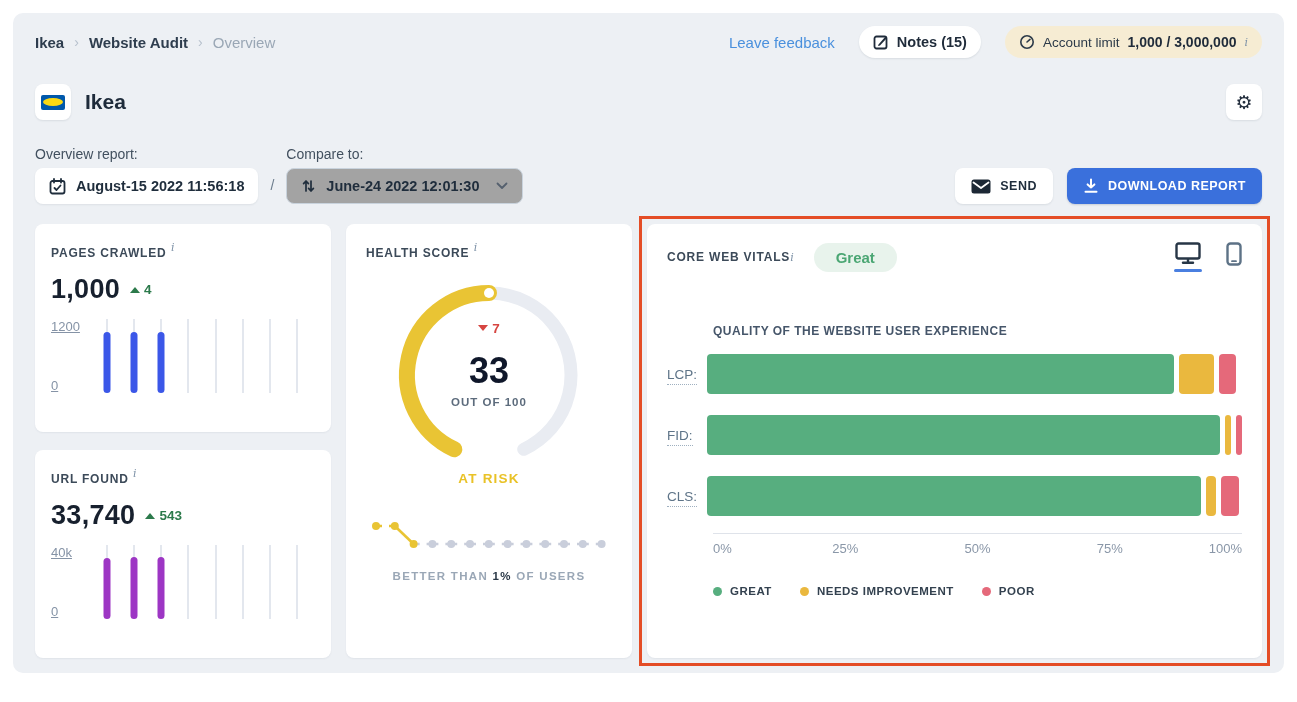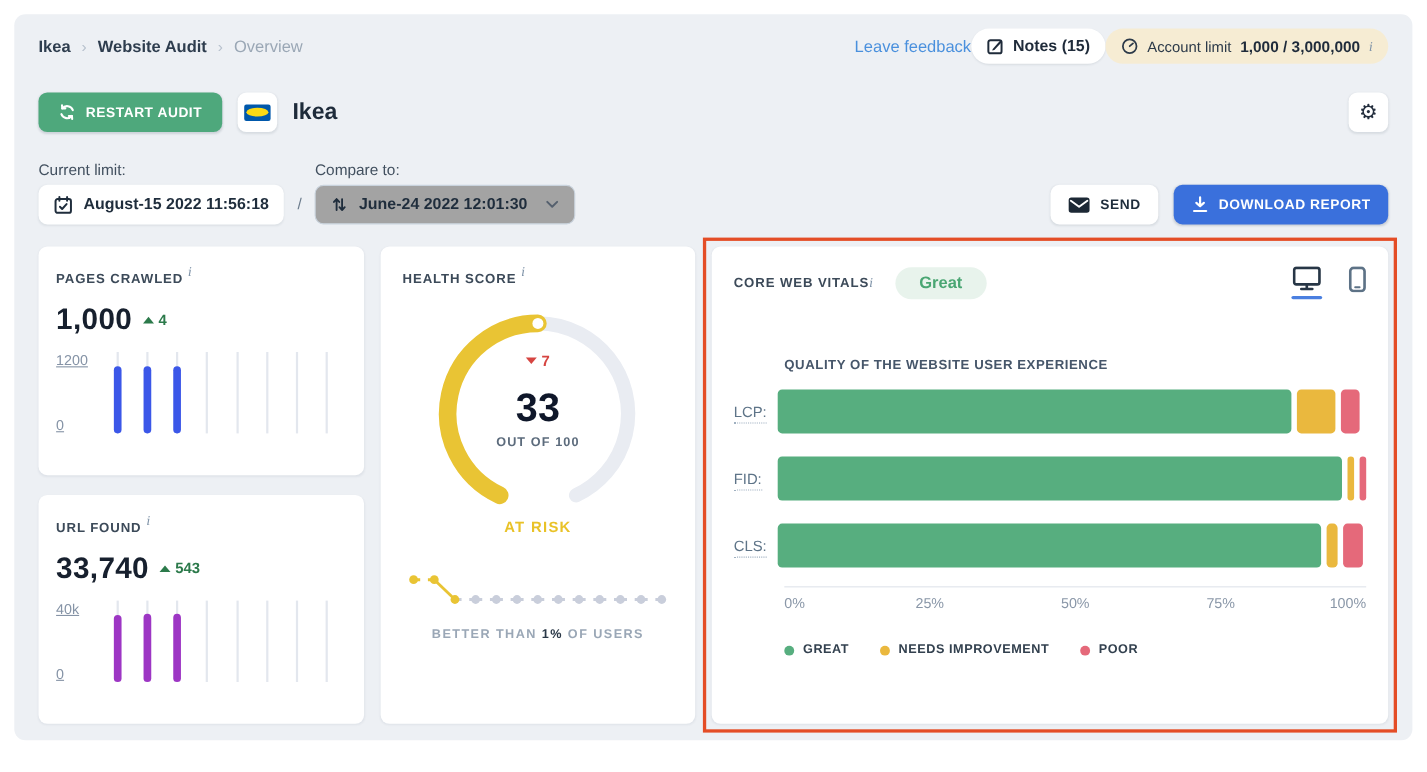--- a/index.html
+++ b/index.html
@@ -8,21 +8,21 @@
   .page { position:relative; width:1297px; height:702px; background:#fff; overflow:hidden; }
   .panel { position:absolute; left:13px; top:13px; width:1271px; height:660px;
            background:#edf0f4; border-radius:10px; padding:17px 22px; }
 
   
   .crumb-row { display:flex; align-items:center; justify-content:space-between; height:24px; }
   .crumbs { display:flex; align-items:center; gap:10px; font-size:15px; }
   .crumb { color:#2e3d4e; font-weight:600; cursor:pointer; }
   .crumb.current { color:#9aa7b5; font-weight:400; cursor:default; }
   .crumb-sep { color:#b7c1cd; font-size:14px; }
-  .topbar-right { display:flex; align-items:center; gap:0; }
+  .topbar-right { display:flex; align-items:center; gap:24px; }
   .link-feedback { color:#4a90dd; font-size:15px; cursor:pointer; }
   .pill { display:flex; align-items:center; gap:8px; border-radius:17px; height:32px; padding:0 14px; }
   .pill-notes { background:#fff; box-shadow:0 1px 2px rgba(30,45,70,.10); font-size:14.5px; font-weight:700; color:#1f2b3a; cursor:pointer; }
   .pill-account { background:#f6ecd3; font-size:13.5px; color:#2c3a49; }
   .pill-account b { font-size:14px; color:#1f2b3a; }
   .info-i { font-family:"DejaVu Serif",serif; font-style:italic; color:#7f93a8; font-size:11px;
             vertical-align:super; line-height:1; cursor:pointer; }
 
   
   .head-row { display:flex; align-items:center; gap:14px; margin-top:30px; height:36px; }
@@ -148,41 +148,32 @@
             <path d="M8 8 L11 5.4" stroke="#2c3a49" stroke-width="1.6" stroke-linecap="round"></path>
           </svg>
           <span>Account limit</span>
           <b>1,000 / 3,000,000</b>
           <span class="info-i">i</span>
         </div>
       </div>
     </div>
 
     <div class="head-row">
-      <button class="btn btn-restart">
-        <svg class="icon" width="16" height="16" viewBox="0 0 16 16">
-          <path d="M13.2 6.2 A5.6 5.6 0 0 0 3.6 4.6" fill="none" stroke="#fff" stroke-width="1.9" stroke-linecap="round"></path>
-          <path d="M3.6 4.6 L3.4 1.8 M3.6 4.6 L6.4 4.5" stroke="#fff" stroke-width="1.9" stroke-linecap="round"></path>
-          <path d="M2.8 9.8 A5.6 5.6 0 0 0 12.4 11.4" fill="none" stroke="#fff" stroke-width="1.9" stroke-linecap="round"></path>
-          <path d="M12.4 11.4 L12.6 14.2 M12.4 11.4 L9.6 11.5" stroke="#fff" stroke-width="1.9" stroke-linecap="round"></path>
-        </svg>
-        <span>RESTART AUDIT</span>
-      </button>
       <div class="favicon">
         <div class="ikea-logo"></div>
       </div>
       <span class="site-title">Ikea</span>
       <button class="gear-btn">
         <span class="gear-glyph">⚙</span>
       </button>
     </div>
 
     <div class="report-row">
       <div class="ctl-stack">
-        <span class="ctl-label">Current limit:</span>
+        <span class="ctl-label">Overview report:</span>
         <div class="ctl-pill">
           <svg class="icon" width="17" height="17" viewBox="0 0 17 17">
             <rect x="1.5" y="3" width="14" height="12.5" rx="2" fill="none" stroke="#1f2d3c" stroke-width="1.8"></rect>
             <line x1="5" y1="1" x2="5" y2="4.5" stroke="#1f2d3c" stroke-width="1.8" stroke-linecap="round"></line>
             <line x1="12" y1="1" x2="12" y2="4.5" stroke="#1f2d3c" stroke-width="1.8" stroke-linecap="round"></line>
             <path d="M5.5 10 L7.5 12 L11.5 7.5" fill="none" stroke="#1f2d3c" stroke-width="1.8" stroke-linecap="round" stroke-linejoin="round"></path>
           </svg>
           <span>August-15 2022 11:56:18</span>
         </div>
       </div>

